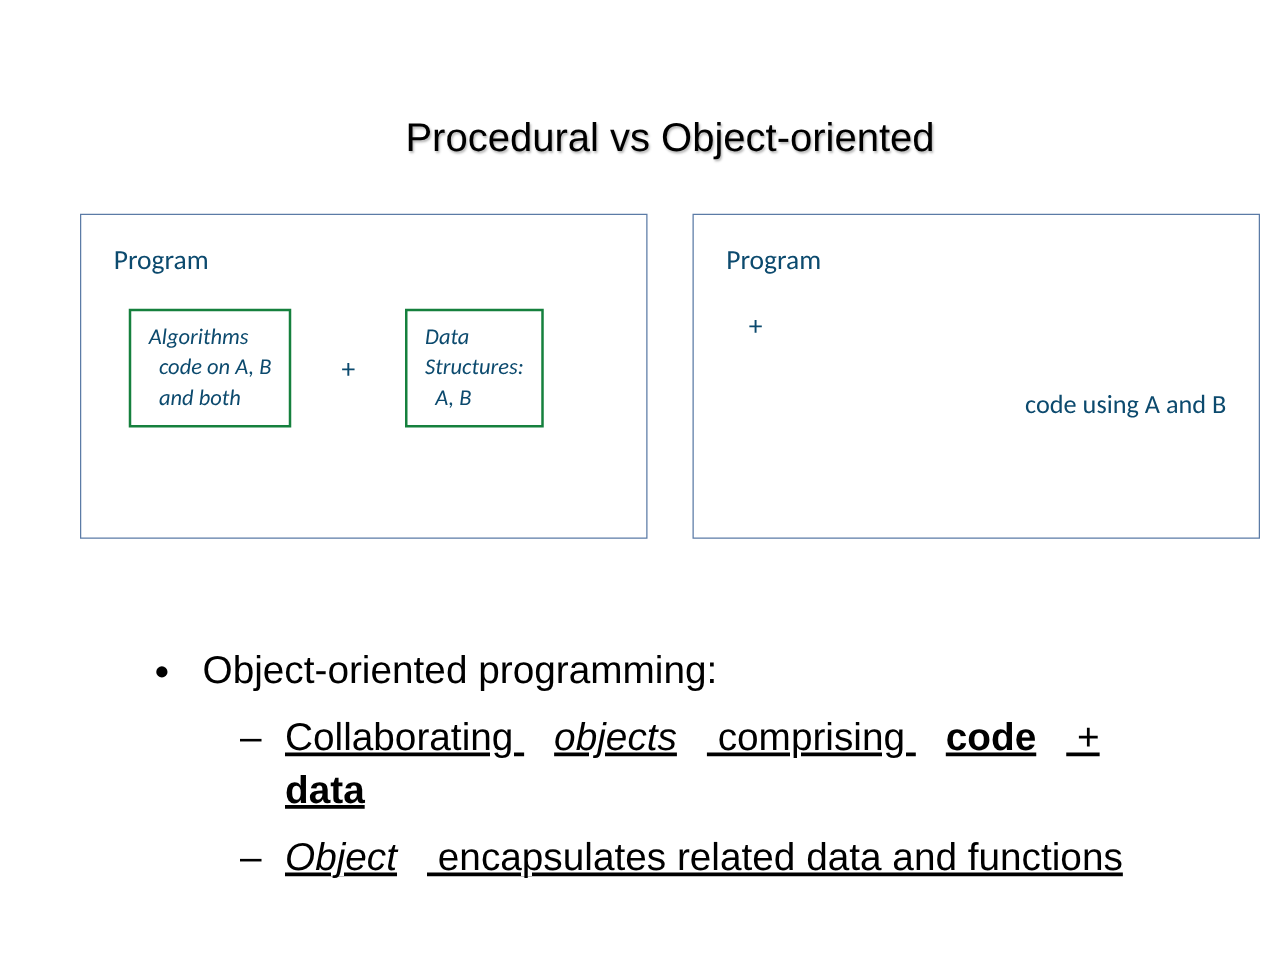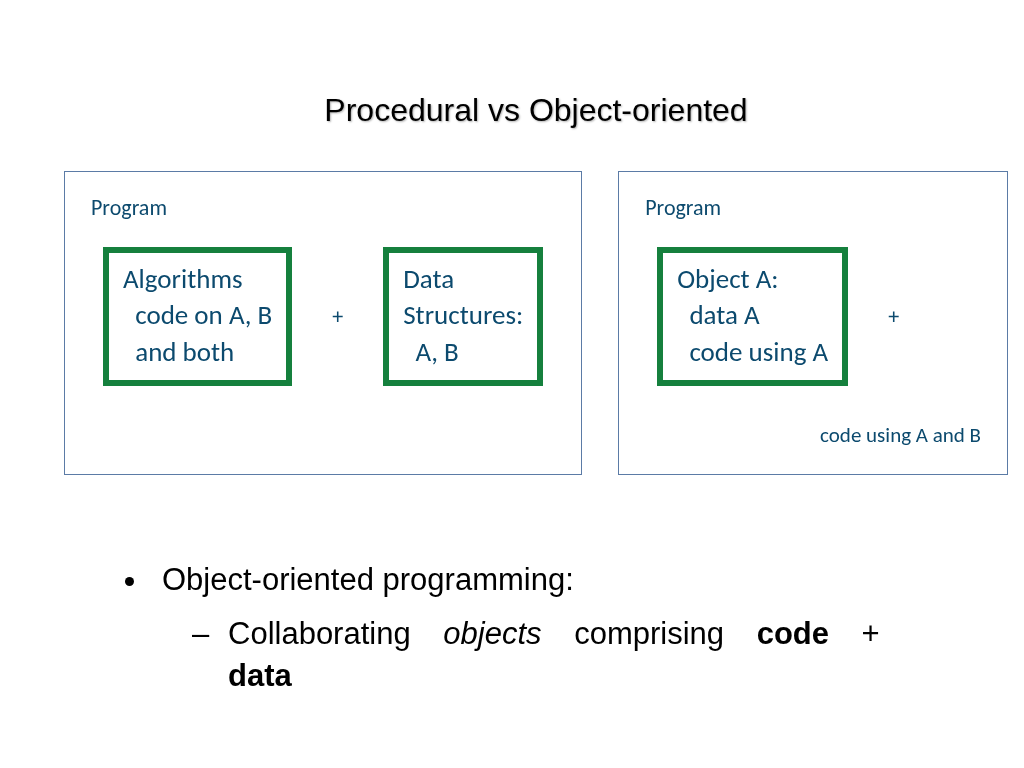--- a/index.html
+++ b/index.html
@@ -35,46 +35,47 @@
     font-size: 22px;
     margin-bottom: 14px;
     font-weight: 400;
   }
   .inner-row {
     display: flex;
     align-items: center;
     gap: 10px;
   }
   .inner-box {
-    border: 6px solid #15803d;
+    border: 2px solid #15803d;
     padding: 8px 14px 10px 14px;
-    font-size: 27px;
+    font-size: 18px;
     line-height: 1.35;
     white-space: pre;
     font-weight: 400;
+    font-style: italic;
   }
   .plus {
     font-size: 22px;
     padding: 0 6px;
   }
   .panel-footer {
     font-size: 21px;
     margin-top: 24px;
     margin-left: 4px;
     text-align: right;
   }
   .panel.left { min-height: 260px; }
   .panel.right { min-height: 260px; }
   .bullets {
     padding: 48px 50px 0 70px;
     font-size: 31px;
     line-height: 1.35;
   }
   .bullets ul { list-style: disc; padding-left: 20px; }
-  .bullets ul ul { list-style: none; padding-left: 42px; margin-top: 4px; }
+  .bullets ul ul { list-style: none; padding-left: 42px; margin-top: 4px; text-decoration: underline; }
   .bullets ul ul li::before {
     content: "–";
     display: inline-block;
     width: 24px;
     margin-left: -24px;
   }
   .bullets li { margin-bottom: 4px; }
   .it { font-style: italic; }
   .bd { font-weight: bold; }
 </style>
@@ -94,32 +95,30 @@
       <div class="plus">+</div>
       <div class="inner-box">Data
 Structures:
   A, B</div>
     </div>
   </div>
 
   <div class="panel right">
     <div class="panel-label">Program</div>
     <div class="inner-row">
-      <div class="inner-box">Object A:
-  data A
-  code using A</div>
       <div class="plus">+</div>
     </div>
     <div class="panel-footer">code using A and B</div>
   </div>
 
 </div>
 
 <div class="bullets">
   <ul>
     <li>
       <span>Object-oriented programming:</span>
       <ul>
         <li><span>Collaborating </span><span class="it">objects</span><span> comprising </span><span class="bd">code</span><span> + </span><span class="bd">data</span></li>
+        <li><span class="it">Object</span><span> encapsulates related data and functions</span></li>
       </ul>
     </li>
   </ul>
 </div>
 
 </body></html>

